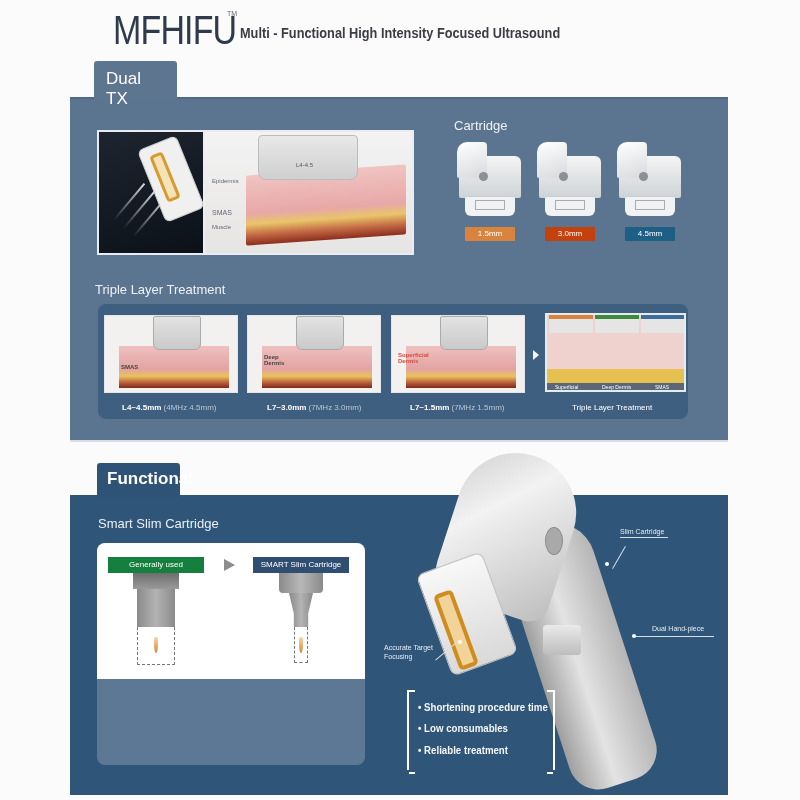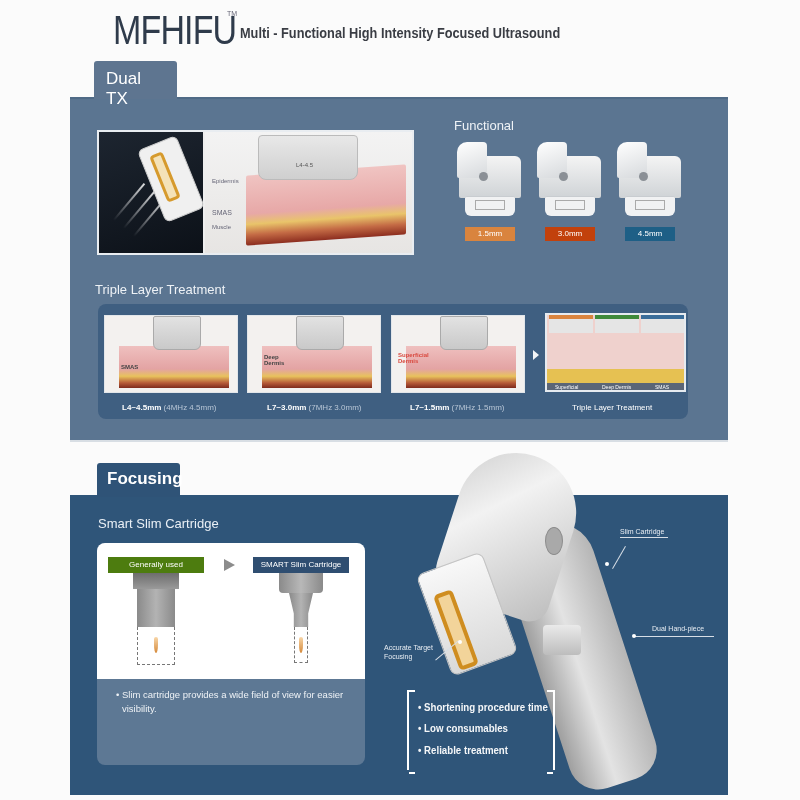--- a/index.html
+++ b/index.html
@@ -58,21 +58,21 @@
   .fin-seg { position: absolute; top: 0; height: 18px; width: 44px; background: #e5e5e5; }
   .fin-tag { position: absolute; top: 0; height: 4px; width: 44px; }
   .fin-yellow { position: absolute; left: 0; top: 54px; width: 100%; height: 14px; background: #e6c152; }
   .fin-foot { position: absolute; left: 0; top: 68px; width: 100%; height: 10px; background: #5b6677; }
   .fin-foot span { position: absolute; top: 1px; font-size: 5px; color: #fff; }
 
   
   .smart-title { left: 98px; top: 516px; font-size: 13px; color: #eaf0f6; }
   .compare-card { left: 97px; top: 543px; width: 268px; height: 222px; background: #5d7894; border-radius: 8px; overflow: hidden; }
   .compare-white { position: absolute; left: 0; top: 0; width: 268px; height: 136px; background: #ffffff; }
-  .pill-gray { left: 108px; top: 557px; width: 96px; height: 16px; background: #4d7c0f; color: #fff; font-size: 8px; text-align: center; line-height: 16px; }
+  .pill-gray { left: 108px; top: 557px; width: 96px; height: 16px; background: #15803d; color: #fff; font-size: 8px; text-align: center; line-height: 16px; }
   .pill-navy { left: 253px; top: 557px; width: 96px; height: 16px; background: #2f4e71; color: #fff; font-size: 8px; text-align: center; line-height: 16px; }
   .tri-arrow { left: 224px; top: 559px; width: 0; height: 0; border-left: 11px solid #8c8c8c; border-top: 6px solid transparent; border-bottom: 6px solid transparent; }
   .old-cart-top { left: 133px; top: 573px; width: 46px; height: 16px; background: linear-gradient(180deg,#6d6d6d,#9a9a9a); }
   .old-cart-body { left: 137px; top: 589px; width: 38px; height: 38px; background: linear-gradient(90deg,#8a8a8a,#b3b3b3,#8a8a8a); }
   .old-dash { left: 137px; top: 627px; width: 38px; height: 38px; border: 1px dashed #777; border-top: none; }
   .new-cart-top { left: 279px; top: 573px; width: 44px; height: 20px; background: linear-gradient(90deg,#8a8a8a,#b8b8b8,#8a8a8a); border-radius: 0 0 4px 4px; }
   .new-cart-neck { left: 289px; top: 593px; width: 24px; height: 34px; background: linear-gradient(90deg,#8a8a8a,#b3b3b3,#8a8a8a); clip-path: polygon(0 0,100% 0,80% 60%,80% 100%,20% 100%,20% 60%); }
   .new-dash { left: 294px; top: 627px; width: 14px; height: 36px; border: 1px dashed #777; border-top: none; }
   .focus { width: 4px; height: 16px; background: linear-gradient(180deg,#f8d6a8,#d58a3b); border-radius: 2px 2px 50% 50%; }
   .bullet-text { left: 114px; top: 688px; width: 240px; font-size: 9.5px; color: #eef2f6; line-height: 14px; }
@@ -114,21 +114,21 @@
 <div class="abs handpiece-small"></div>
 <div class="abs handpiece-gold"></div>
 <div class="abs img-light"></div>
 <div class="abs skin-block"></div>
 <div class="abs device-top"></div>
 <div class="abs device-label">L4-4.5</div>
 <div class="abs layer-label" style="left:212px;top:178px;">Epidermis</div>
 <div class="abs layer-label" style="left:212px;top:209px;font-size:7px;">SMAS</div>
 <div class="abs layer-label" style="left:212px;top:224px;">Muscle</div>
 
-<div class="abs cart-title">Functional</div>
+<div class="abs cart-title">Cartridge</div>
 
 <div class="abs cart-item" style="left:457px;top:142px;">
   <div class="cart-body"></div>
     <div class="cart-flap"></div>
     <div class="cart-dot"></div>
     <div class="cart-base"></div>
     <div class="cart-base-label"></div>
 </div>
 <div class="abs cart-item" style="left:537px;top:142px;">
   <div class="cart-body"></div>
@@ -192,21 +192,21 @@
     <span style="left:8px;">Superficial</span>
     <span style="left:55px;">Deep Dermis</span>
     <span style="left:108px;">SMAS</span>
   </div>
 </div>
 <div class="abs t-caption" style="left:572px;top:403px;font-weight:400;">Triple Layer Treatment</div>
 
 <div class="abs white-line"></div>
 
 <div class="abs panel-bottom"></div>
-<div class="abs tab tab-cart">Focusing</div>
+<div class="abs tab tab-cart">Functional</div>
 
 <div class="abs smart-title">Smart Slim Cartridge</div>
 
 <div class="abs compare-card">
   <div class="compare-white"></div>
 </div>
 <div class="abs pill-gray">Generally used</div>
 <div class="abs tri-arrow"></div>
 <div class="abs pill-navy">SMART Slim Cartridge</div>
 
@@ -214,21 +214,20 @@
 <div class="abs old-cart-body"></div>
 <div class="abs old-dash"></div>
 <div class="abs focus" style="left:154px;top:637px;"></div>
 
 <div class="abs new-cart-top"></div>
 <div class="abs new-cart-neck"></div>
 <div class="abs new-dash"></div>
 <div class="abs focus" style="left:299px;top:637px;"></div>
 
 <div class="abs bullet-text">
-  <p>• <span>Slim cartridge provides a wide field of view for easier visibility.</span></p>
 </div>
 
 <div class="abs hp-handle"></div>
 <div class="abs hp-head"></div>
 <div class="abs hp-button"></div>
 <div class="abs hp-clip"></div>
 <div class="abs hp-tip"></div>
 <div class="abs hp-gold"></div>
 
 <div class="abs callout" style="left:620px;top:528px;">Slim Cartridge</div>

